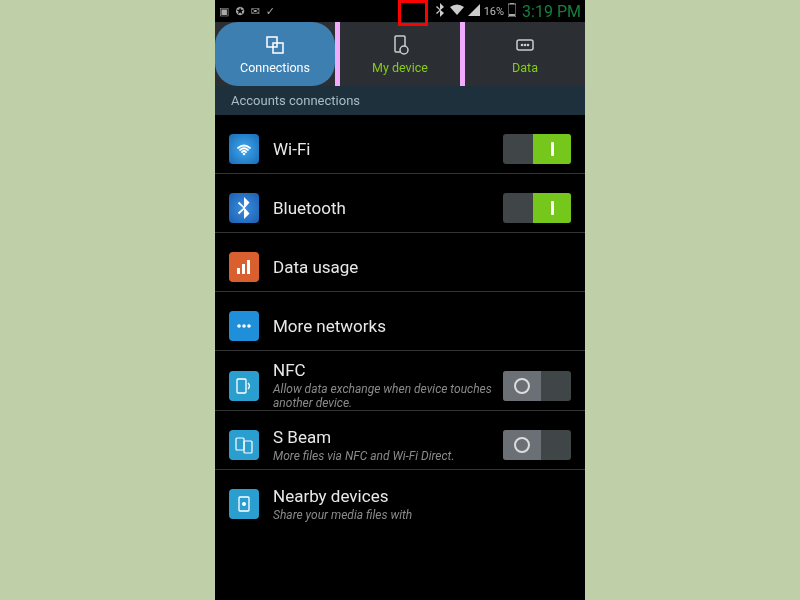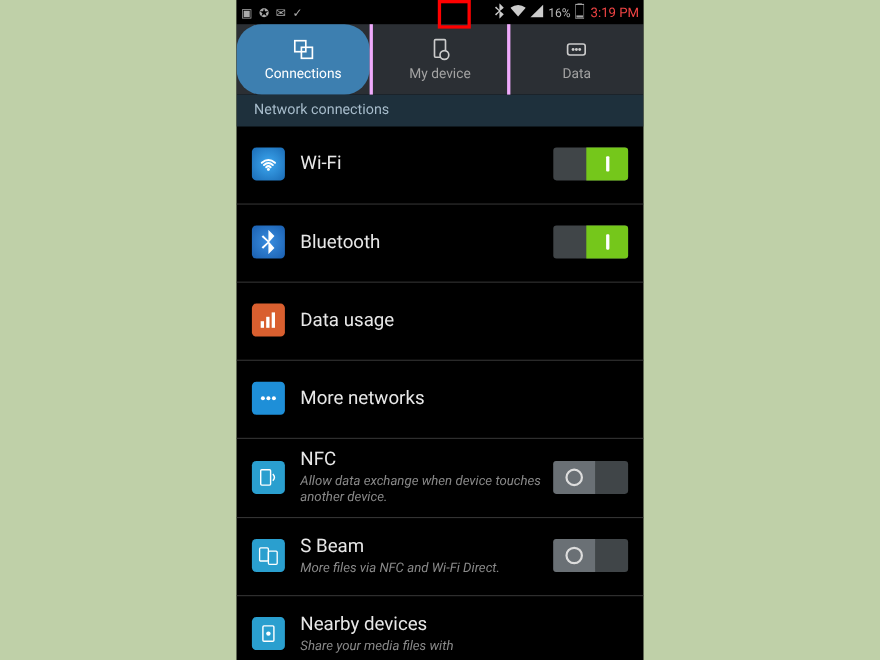--- a/index.html
+++ b/index.html
@@ -26,62 +26,62 @@
     display: flex;
     justify-content: space-between;
     align-items: center;
     color: #aaa;
     font-size: 11px;
     padding: 0 4px;
   }
   .status-left { display: flex; gap: 6px; align-items: center; }
   .status-right { display: flex; gap: 4px; align-items: center; }
   .status-right .pct { color: #bbb; font-size: 11px; }
-  .status-right .time { color: #ef4444; font-size: 12px; margin-left: 2px;}
+  .status-right .time { color: #15803d; font-size: 16px; margin-left: 2px;}
   .highlight-box {
     position: absolute;
     border: 3px solid #ff0000;
     width: 24px;
     height: 20px;
     left: 398px;
     top: 0px;
     z-index: 100;
   }
   .tabs {
     display: flex;
     background: #2b2f34;
     height: 64px;
   }
   .tab {
     flex: 1;
     display: flex;
     flex-direction: column;
     align-items: center;
     justify-content: center;
-    color: #a3a3a3;
+    color: #84cc16;
     font-size: 12.5px;
     gap: 4px;
-    border-left: 3px solid #f0abfc;
+    border-left: 5px solid #f0abfc;
   }
   .tab:first-child { border-left: none; border-radius: 23px; }
   .tab.active {
     background: #3d7fb0;
     color: #fff;
   }
   .tab .icon { width: 22px; height: 22px; display:flex; align-items:center; justify-content:center;}
   .section-header {
     background: #1e303c;
     color: #a7bccb;
     font-size: 13px;
     padding: 7px 16px;
   }
   .row {
     display: flex;
     align-items: center;
-    padding: 10px 14px 12px 14px;
+    padding: 10px 14px 0 14px;
     border-bottom: 1px solid #333;
     min-height: 48px;
     position: relative;
   }
   .row .icon {
     width: 30px;
     height: 30px;
     border-radius: 4px;
     margin-right: 14px;
     display: flex;
@@ -192,21 +192,21 @@
             <rect x="3" y="6" width="16" height="10" rx="2" fill="none" stroke="#ccc" stroke-width="1.5"></rect>
             <circle cx="8" cy="11" r="1.3" fill="#ccc"></circle>
             <circle cx="11" cy="11" r="1.3" fill="#ccc"></circle>
             <circle cx="14" cy="11" r="1.3" fill="#ccc"></circle>
           </svg>
       </span>
       <span>Data</span>
     </div>
   </div>
 
-  <div class="section-header">Network connections</div>
+  <div class="section-header">Accounts connections</div>
 
   <div class="row">
     <div class="icon wifi">
       <svg width="20" height="20" viewBox="0 0 20 20">
           <path d="M10 15 Q10 15 10 15 M4 9 Q10 4 16 9 M6 11 Q10 7.5 14 11 M8 13 Q10 11 12 13" stroke="#fff" stroke-width="1.8" fill="none" stroke-linecap="round"></path>
           <circle cx="10" cy="15" r="1.3" fill="#fff"></circle>
         </svg>
     </div>
     <div class="textcol">
         <span class="title">Wi-Fi</span>

